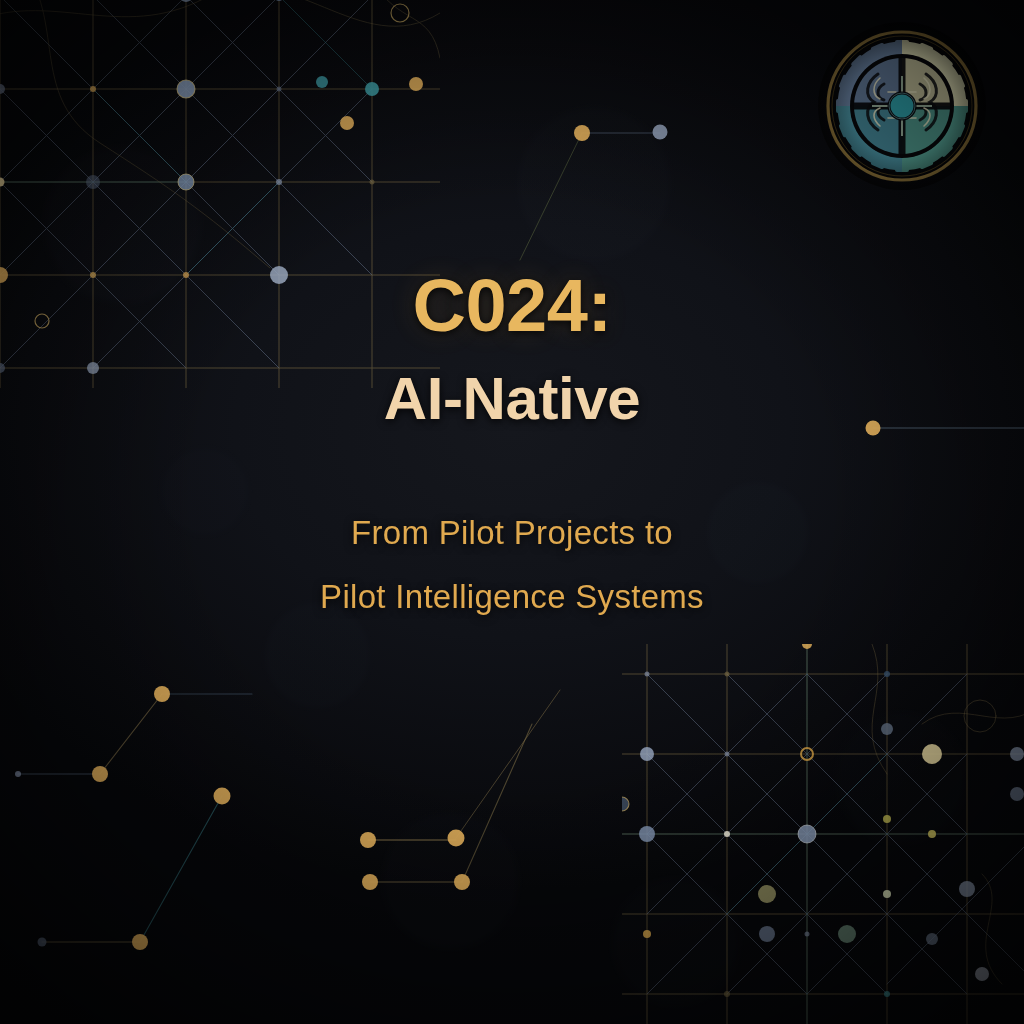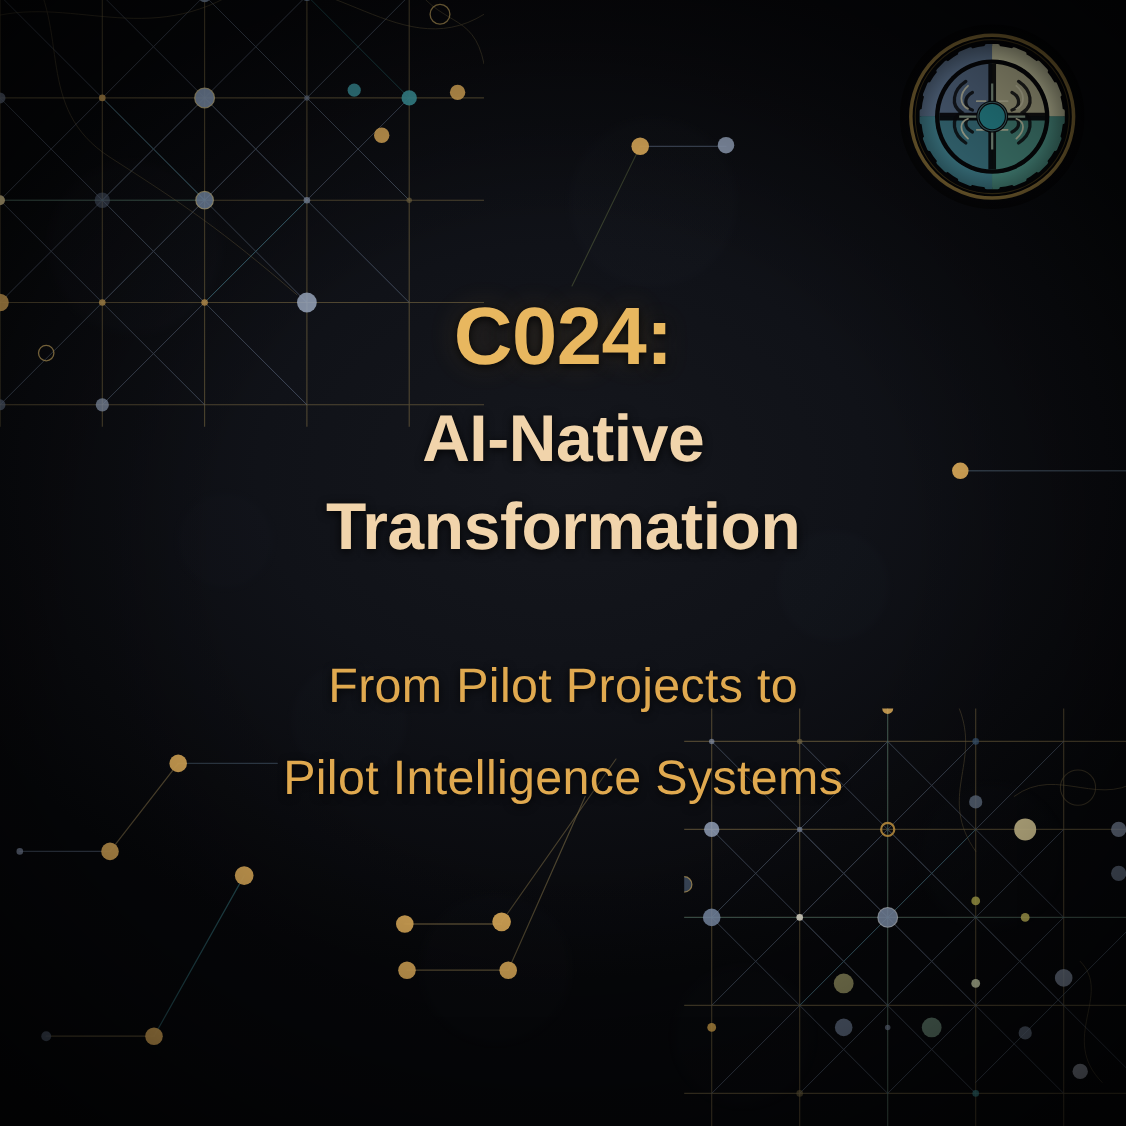--- a/index.html
+++ b/index.html
@@ -86,21 +86,21 @@
     line-height: 1.34;
     color: #f1d4ab;
     text-shadow: 0 2px 9px rgba(0,0,0,.85);
     margin: 0;
     padding: 0 96px;
   }
   #subtitle {
     margin-top: 62px;
   }
   .sub-line {
-    font-size: 44px;
+    font-size: 33px;
     font-weight: 400;
     letter-spacing: .3px;
     line-height: 1.92;
     color: #e0a94f;
     text-shadow: 0 2px 8px rgba(0,0,0,.8);
     margin: 0;
   }
 </style>
 </head>
 <body>
@@ -373,21 +373,20 @@
     <circle cx="84" cy="84" r="13" fill="#2fa3ad" stroke="#0b0c10" stroke-width="3"></circle>
     <circle cx="84" cy="84" r="13" fill="none" stroke="#8ddde4" stroke-width="1" opacity=".5"></circle>
 
     <circle cx="84" cy="84" r="84" fill="url(#logoGlow)"></circle>
   </svg>
 
   <div id="text-block">
     <h1 class="code-line">C024:</h1>
     <div>
       <p class="title-line">AI-Native</p>
-      <p class="title-line">Transformation</p>
     </div>
     <div id="subtitle">
       <p class="sub-line">From Pilot Projects to</p>
       <p class="sub-line">Pilot Intelligence Systems</p>
     </div>
   </div>
 
   <div class="vignette"></div>
 </div>
 

